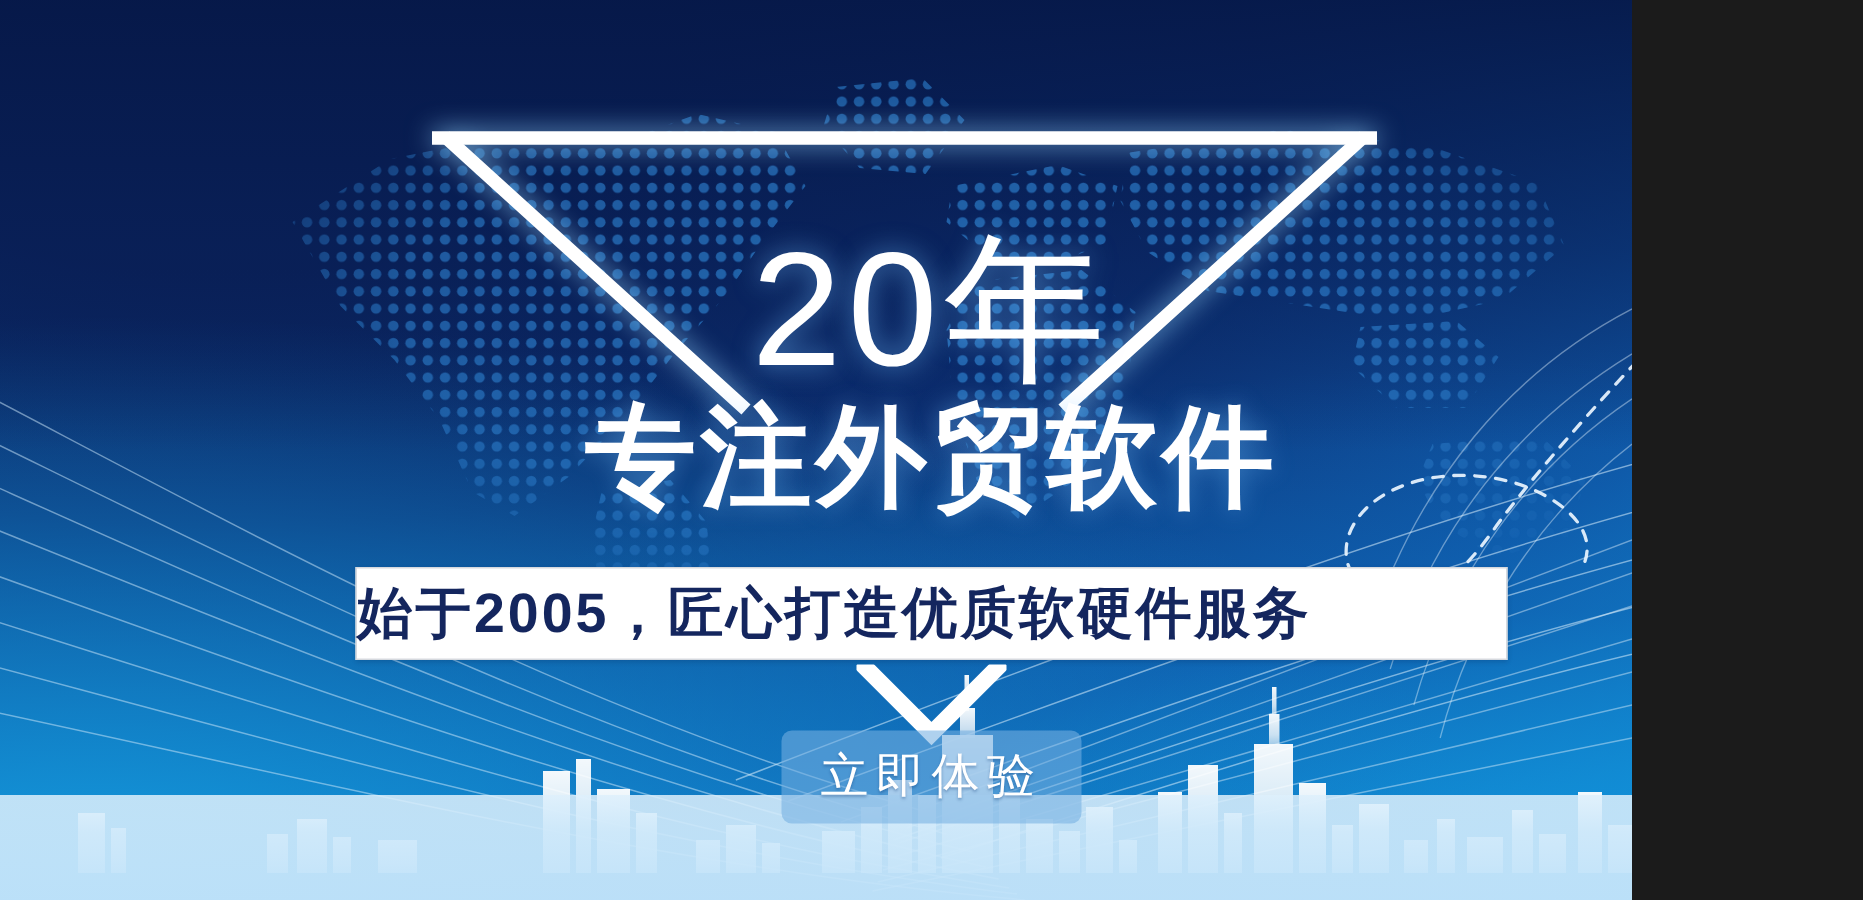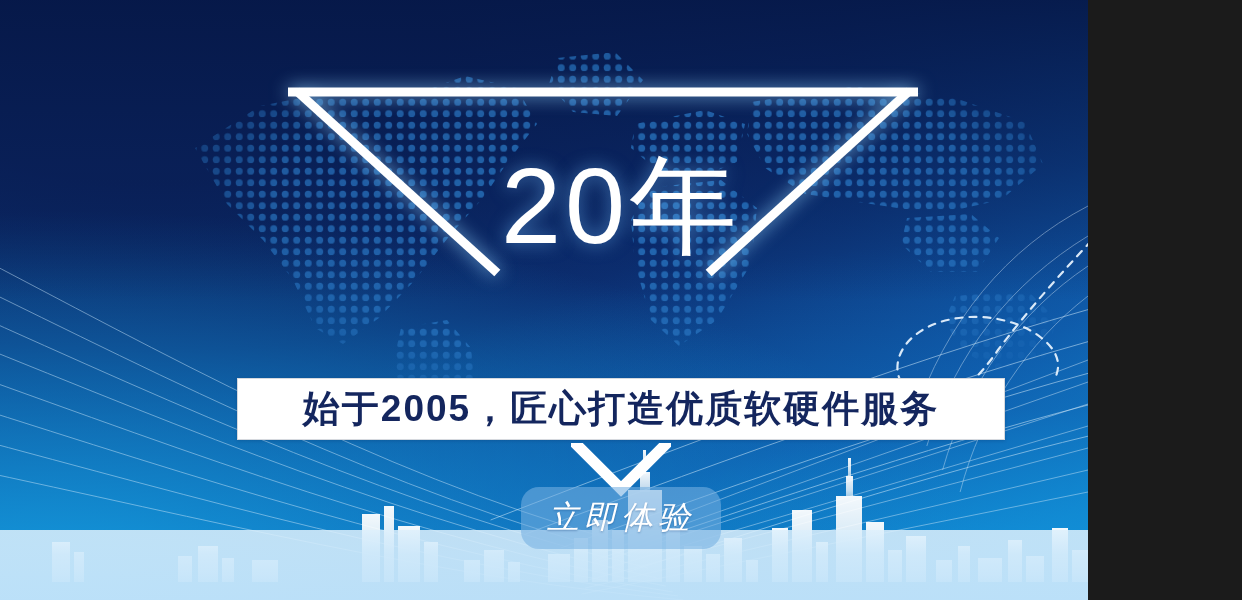--- a/index.html
+++ b/index.html
@@ -89,21 +89,21 @@
     letter-spacing:3px;
     text-shadow:0 0 16px rgba(120,195,255,.45);
   }
 
   
   .subbar{
     position:absolute; left:237px; top:378px;
     width:768px; height:62px;
     background:#ffffff;
     border:1px solid #d6d9de;
-    display:flex; align-items:center; justify-content:center;
+    display:flex; align-items:center; 
     z-index:7;
     box-shadow:0 1px 3px rgba(0,20,60,.18);
   }
   .subbar span{
     font-size:37px; font-weight:bold;
     color:#14265e;
     letter-spacing:2px;
     white-space:nowrap;
   }
 
@@ -111,25 +111,24 @@
   .chev{
     position:absolute; left:571px; top:443px; width:100px; height:56px; z-index:7;
   }
   .chev svg{ display:block; width:100%; height:100%; }
 
   
   .cta{
     position:absolute; left:521px; top:487px;
     width:200px; height:62px;
     background:rgba(118,176,226,.58);
-    border-radius:18px;
+    border-radius:7px;
     display:flex; align-items:center; justify-content:center;
     z-index:8;
     cursor:pointer;
-    font-style:italic;
   }
   .cta span{
     font-size:32px; color:#ffffff; letter-spacing:5px;
     font-weight:400;
     text-shadow:0 1px 2px rgba(10,50,110,.35);
   }
 </style>
 </head>
 <body>
 
@@ -321,20 +320,21 @@
       <g fill="none" stroke="#ffffff" stroke-width="9" stroke-linecap="square">
         <path d="M4,8 L626,8"></path>
         <path d="M12,10 L206,186"></path>
         <path d="M618,10 L424,186"></path>
       </g>
     </svg>
   </div>
 
   <div class="headline">
     <div class="h-year">20年</div>
+    <div class="h-main">专注外贸软件</div>
   </div>
 
   <div class="subbar">
     <span>始于2005，匠心打造优质软硬件服务</span>
   </div>
 
   <div class="chev">
     <svg viewBox="0 0 100 56">
       <path d="M6,2 L50,46 L94,2" fill="none" stroke="#ffffff" stroke-width="11" stroke-linecap="square"></path>
     </svg>

